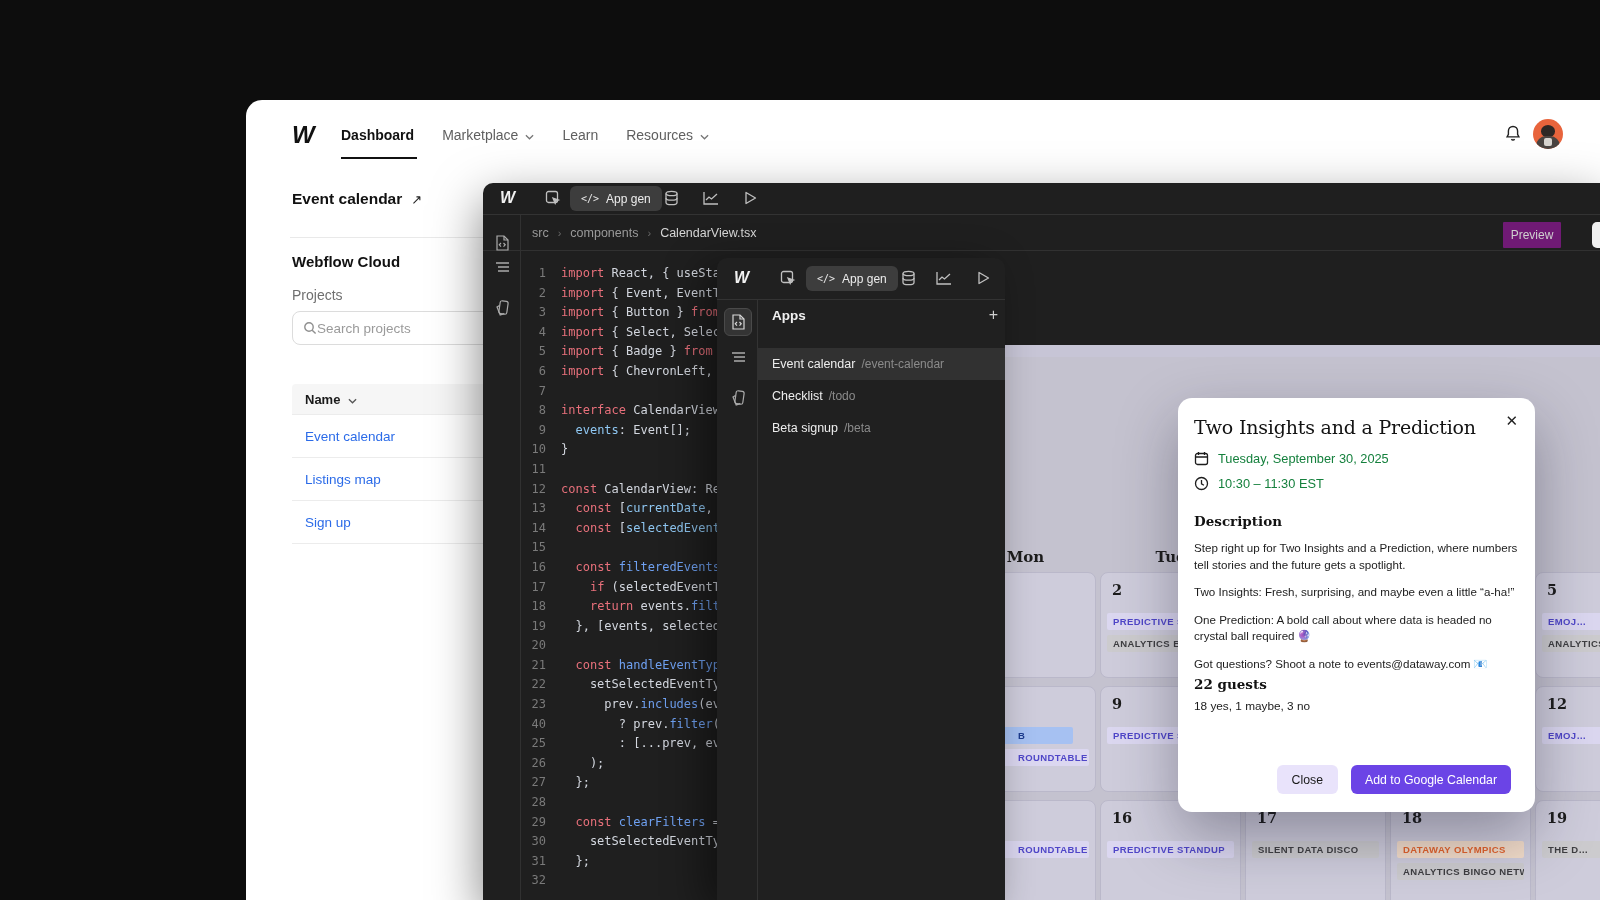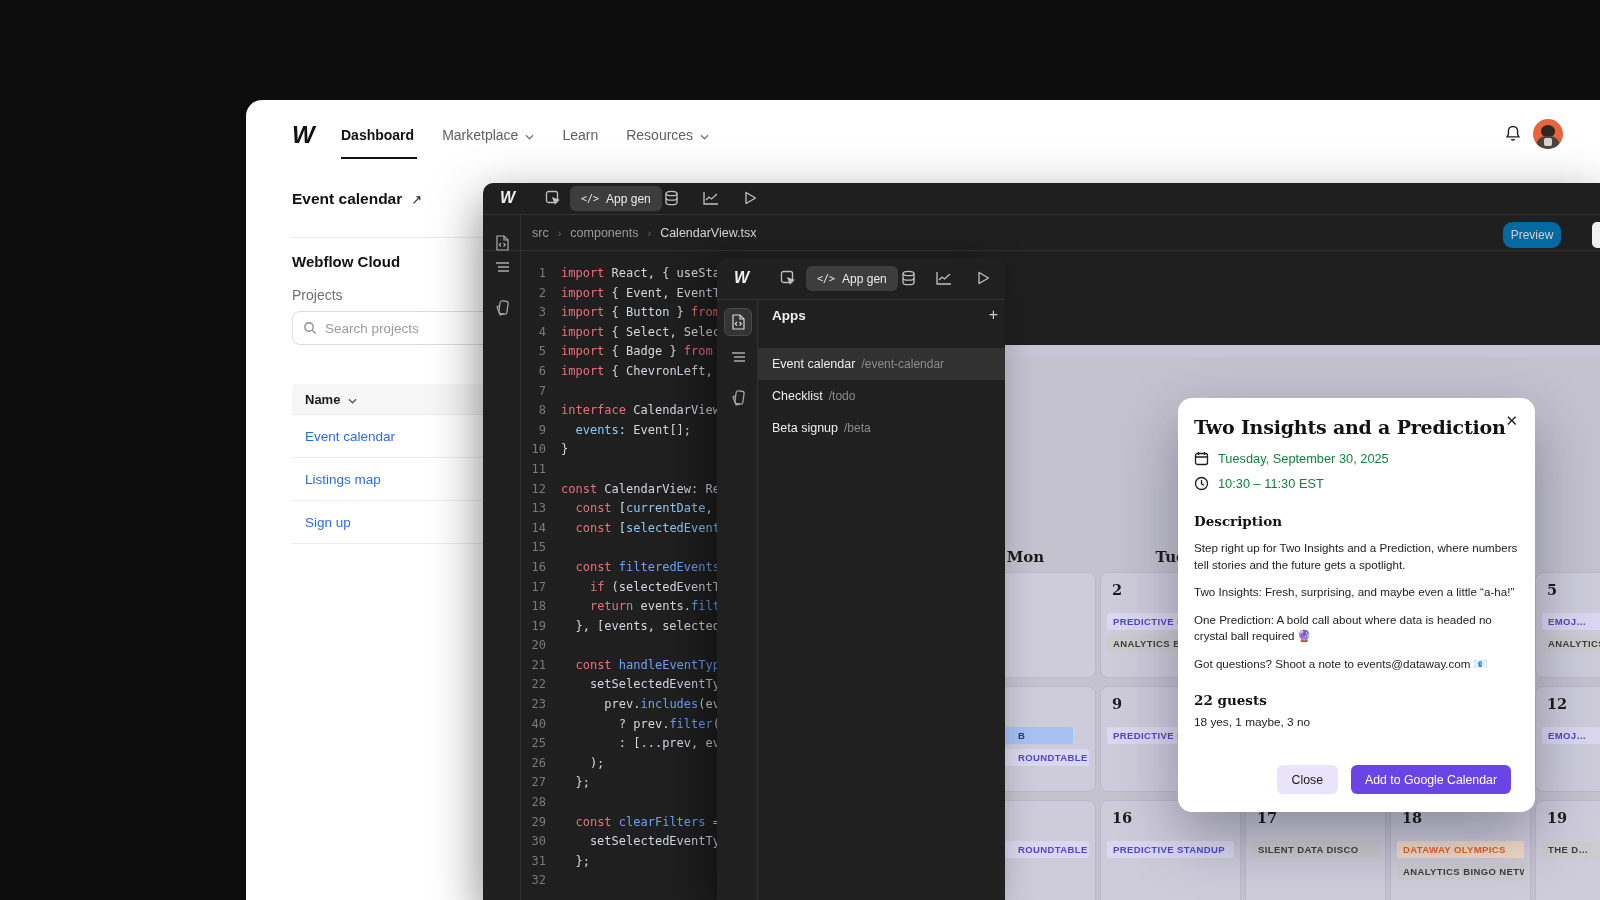--- a/index.html
+++ b/index.html
@@ -20,42 +20,42 @@
   .avatar .head { position:absolute; left:8px; top:6px; width:14px; height:12px; border-radius:50% 50% 45% 45%; background:#2e2724; }
   .avatar .body { position:absolute; left:3px; top:17px; width:24px; height:14px; border-radius:10px 10px 0 0; background:#4a4441; }
   .avatar .shirt { position:absolute; left:11px; top:19px; width:8px; height:8px; background:#d8d4cf; border-radius:2px; }
 
   
   .sb-title { left:292px; top:190px; font-size:15.5px; font-weight:700; color:#111; z-index:2; display:flex; gap:9px; align-items:center; }
   .ext-arrow { font-size:13px; font-weight:400; color:#222; }
   .sb-div { left:290px; top:237px; width:200px; height:1px; background:#e9e9e9; z-index:2; }
   .sb-cloud { left:292px; top:253px; font-size:15px; font-weight:700; color:#111; z-index:2; }
   .sb-projects { left:292px; top:287px; font-size:14px; color:#6f6f6f; z-index:2; }
-  .sb-search { left:292px; top:311px; width:226px; height:34px; border:1px solid #dcdcdc; border-radius:8px; background:#fff; z-index:2; display:flex; align-items:center; padding:0 10px; gap:8px; }
+  .sb-search { left:292px; top:311px; width:226px; height:34px; border:1px solid #dcdcdc; border-radius:8px; background:#fff; z-index:2; display:flex; align-items:center; padding:0 10px; gap:0; }
   .sb-search input { border:0; outline:0; flex:1; font-size:13.5px; color:#333; font-family:"Liberation Sans",sans-serif; background:transparent; }
   .sb-search input::placeholder { color:#9a9a9a; }
   .proj-table { left:292px; top:384px; width:228px; z-index:2; }
   .pt-head { height:31px; background:#f6f6f6; border-radius:4px 4px 0 0; display:flex; align-items:center; padding:0 13px; gap:8px; font-size:13px; font-weight:700; color:#1a1a1a; border-bottom:1px solid #ececec; }
   .pt-row { height:43px; display:flex; align-items:center; padding:0 13px; border-bottom:1px solid #ececec; }
   .pt-row a { font-size:13.5px; color:#2b6be8; text-decoration:none; cursor:pointer; }
 
   
   .ed1 { left:483px; top:183px; width:1117px; height:717px; background:#1f1f1f; border-radius:10px 0 0 0; box-shadow:0 18px 50px rgba(0,0,0,.5); z-index:10; }
   .ed1-toolbar { left:483px; top:183px; width:1117px; height:32px; border-bottom:1px solid #333; z-index:11; }
   .ed1-crumbbar { left:483px; top:215px; width:1117px; height:36px; border-bottom:1px solid #313131; z-index:11; }
   .ed-rail-line { left:520px; top:215px; width:1px; height:685px; background:#313131; z-index:11; }
   .wlogo-dark { color:#f2f2f2; font-weight:800; font-style:italic; font-size:16px; letter-spacing:-1.5px; z-index:12; }
   .tb-icon { z-index:12; display:flex; align-items:center; justify-content:center; width:22px; height:22px; cursor:pointer; }
   .appgen-pill { height:25px; background:#3d3d3d; border-radius:6px; display:flex; align-items:center; gap:7px; padding:0 11px; z-index:12; cursor:pointer; }
   .appgen-pill .code-glyph { font-family:"DejaVu Sans Mono",monospace; font-size:10px; color:#e8e8e8; }
   .appgen-pill .lbl { font-size:12px; color:#ececec; }
   .crumb { z-index:12; display:flex; align-items:center; gap:9px; font-size:12.5px; color:#9a9a9a; }
   .crumb .sep { color:#686868; font-size:11px; }
   .crumb .last { color:#d6d6d6; }
-  .preview-btn { left:1503px; top:222px; width:58px; height:26px; background:#0369a1; border-radius:9px; color:#cfcfcf; font-size:12px; display:flex; align-items:center; justify-content:center; z-index:12; cursor:pointer; }
+  .preview-btn { left:1503px; top:222px; width:58px; height:26px; background:#701a75; border-radius:1px; color:#cfcfcf; font-size:12px; display:flex; align-items:center; justify-content:center; z-index:12; cursor:pointer; }
   .pub-sliver { left:1592px; top:222px; width:30px; height:26px; background:#f0f0f0; border-radius:5px; z-index:12; }
   .rail-icon { z-index:12; width:24px; height:24px; display:flex; align-items:center; justify-content:center; cursor:pointer; }
 
   
   .code-area { left:520px; top:251px; width:486px; height:649px; overflow:hidden; z-index:11; padding-top:13px; }
   .cl { display:flex; height:19.6px; line-height:19.6px; font-family:"DejaVu Sans Mono",monospace; font-size:12px; white-space:pre; }
   .cl .ln { width:26px; text-align:right; color:#7a7a7a; flex:none; }
   .cl .ct { margin-left:15px; }
   .tk-k{color:#e8707b} .tk-d{color:#d3d7df} .tk-b{color:#6fa1f2} .tk-v{color:#8fc7f2} .tk-s{color:#b98bdc}
 
@@ -72,21 +72,21 @@
   .pill { height:17px; line-height:17px; border-radius:2px; font-size:9.5px; font-weight:700; letter-spacing:.4px; padding:0 6px; white-space:nowrap; overflow:hidden; cursor:pointer; }
   .pill.purple { background:#dbd7f0; color:#4f46c8; }
   .pill.gray { background:#cccbce; color:#3e3e41; }
   .pill.orange { background:#f2dcc9; color:#e2622b; }
   .pill.blue { background:#a6c1f2; color:#1d3c8f; }
   .pill.indent { padding-left:56px; }
   .pill.short { width:calc(100% - 16px); }
 
   
   .modal { left:1178px; top:398px; width:357px; height:414px; background:#ffffff; border-radius:14px; box-shadow:0 24px 60px rgba(20,20,40,.35); z-index:20; padding:18px 15px 16px 16px; }
-  .modal h1 { font-family:"DejaVu Serif",serif; font-size:19px; font-weight:700; color:#121212; letter-spacing:-.2px; }
+  .modal h1 { font-family:"DejaVu Serif",serif; font-size:19px; font-weight:400; color:#121212; letter-spacing:-.2px; }
   .modal-close { position:absolute; right:17px; top:14px; font-size:15px; color:#222; cursor:pointer; }
   .meta-row { display:flex; align-items:center; gap:9px; margin-top:10px; font-size:12.8px; color:#15803d; }
   .m-head { font-family:"DejaVu Serif",serif; font-size:13.5px; font-weight:700; color:#121212; margin-top:22px; }
   .m-desc p { font-size:11.6px; line-height:16.5px; color:#1c1c1c; margin-top:11px; white-space:pre-line; }
   .m-guests-detail { font-size:11.8px; color:#1c1c1c; margin-top:7px; }
   .m-btns { position:absolute; right:24px; bottom:18px; display:flex; gap:13px; }
   .btn-close { height:29px; padding:0 15px; background:#e9e3fb; border-radius:6px; font-size:12.3px; color:#1a1a1a; display:flex; align-items:center; cursor:pointer; }
   .btn-add { height:29px; padding:0 14px; background:#6b44e6; border-radius:6px; font-size:12.3px; color:#ffffff; display:flex; align-items:center; cursor:pointer; }
 
   
@@ -380,21 +380,21 @@
     </div>
     <div class="m-head">Description</div>
     <div class="m-desc" id="modal-desc">
         <p>Step right up for Two Insights and a Prediction, where numbers
 tell stories and the future gets a spotlight.</p>
         <p>Two Insights: Fresh, surprising, and maybe even a little “a-ha!”</p>
         <p>One Prediction: A bold call about where data is headed no
 crystal ball required 🔮</p>
         <p>Got questions? Shoot a note to events@dataway.com 📧</p>
       </div>
-    <div class="m-head" style="margin-top:20px;">22 guests</div>
+    <div class="m-head" style="margin-top:4px;">22 guests</div>
     <div class="m-guests-detail">18 yes, 1 maybe, 3 no</div>
     <div class="m-btns">
       <div class="btn-close">Close</div>
       <div class="btn-add">Add to Google Calendar</div>
     </div>
   </div>
 
   <div class="abs ed2"></div>
   <div class="abs ed2-toolbar"></div>
   <div class="abs wlogo-dark z31" style="left:734px; top:269px;">W</div>

